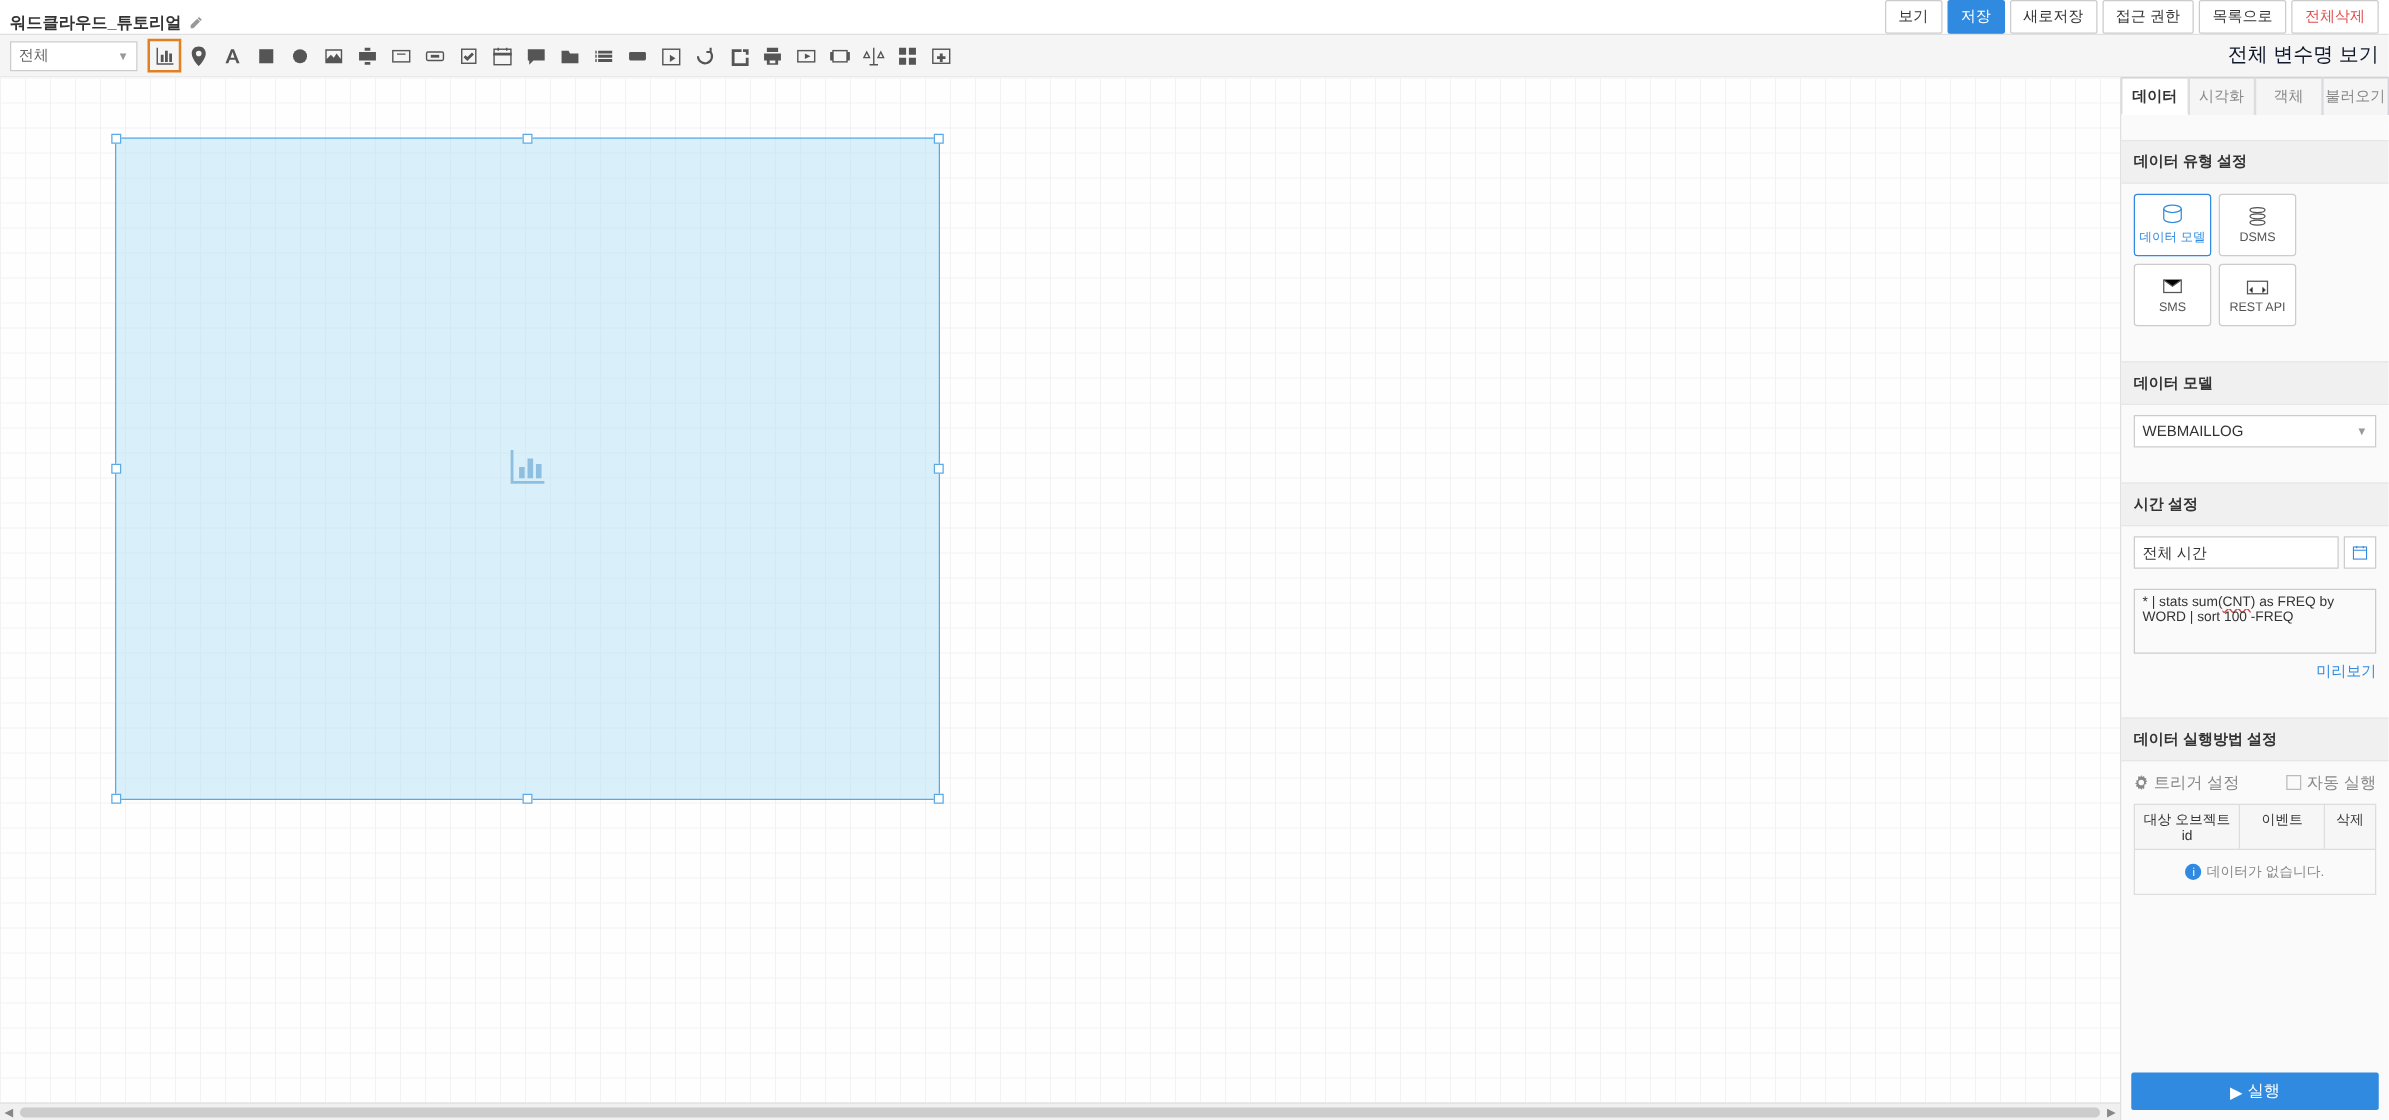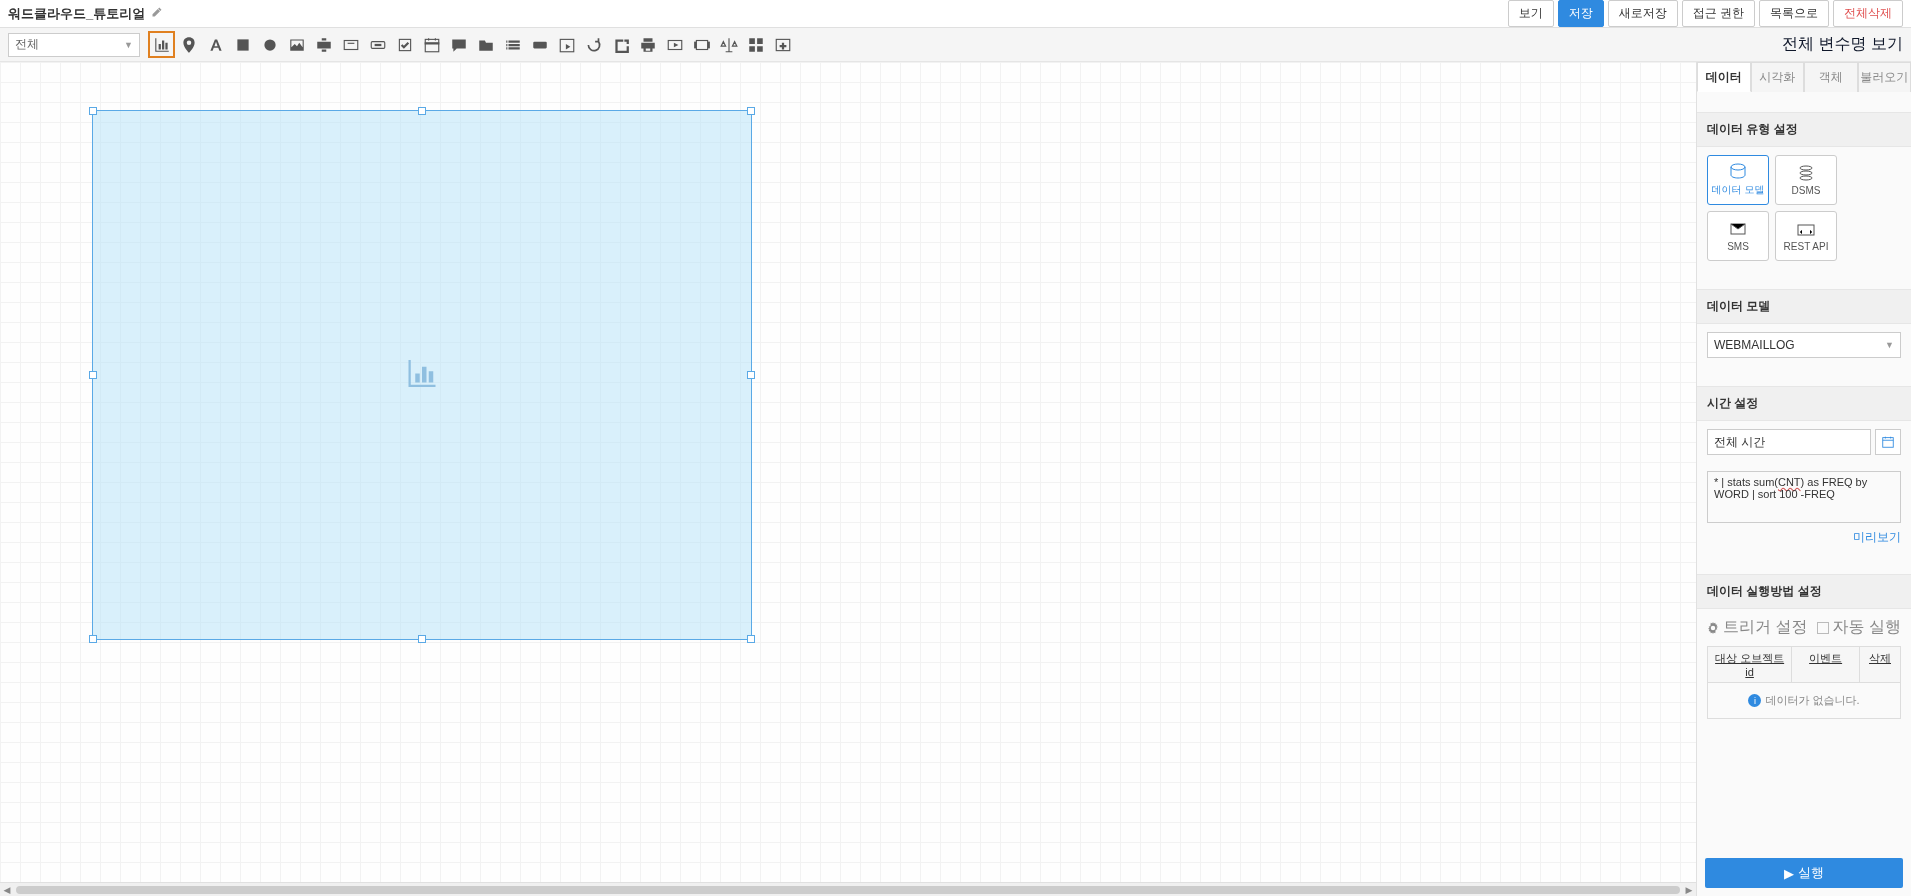--- a/index.html
+++ b/index.html
@@ -5,21 +5,21 @@
 * { box-sizing: border-box; margin: 0; padding: 0; }
 body {
   font-family: -apple-system, "Malgun Gothic", sans-serif;
   font-size: 12px;
   color: #333;
   background: #fff;
   overflow: hidden;
 }
 .header {
   display: flex;
-  align-items: center;
+  align-items: flex-end;
   height: 28px;
   padding: 0 8px;
   border-bottom: 1px solid #e0e0e0;
   background: #fff;
 }
 .header-title {
   font-weight: 600;
   font-size: 13px;
 }
 .header-edit {
@@ -43,21 +43,21 @@
 
 .toolbar {
   display: flex;
   align-items: center;
   height: 34px;
   padding: 0 8px;
   background: #f5f5f5;
   border-bottom: 1px solid #e5e5e5;
 }
 .tb-select {
-  width: 132px;
+  width: 102px;
   height: 24px;
   border: 1px solid #ccc;
   background: #fff;
   display: flex;
   align-items: center;
   padding: 0 6px;
   font-size: 12px;
   color: #666;
   justify-content: space-between;
   cursor: pointer;
@@ -208,25 +208,25 @@
   height: 52px;
   border: 1px solid #ccc;
   font-size: 11px;
   padding: 4px 6px;
   resize: vertical;
   font-family: inherit;
   color: #333;
 }
 .underline-red { text-decoration: underline wavy #d05050; }
 .preview-link { text-align: right; margin-top: 6px; color: #2f8ae0; font-size: 12px; cursor: pointer;}
-.exec-row{display:flex;align-items:center;justify-content:space-between;font-size:16px;color:#888;margin-bottom:8px;}
+.exec-row{display:flex;align-items:center;justify-content:space-between;font-size:13px;color:#888;margin-bottom:8px;}
 .exec-row .trigger{display:flex;align-items:center;gap:4px;}
 .chk{width:12px;height:12px;border:1px solid #bbb;display:inline-block;}
 .grid-head{display:flex;border:1px solid #ddd;background:#f6f6f6;font-size:11px;}
-.grid-head>div{padding:4px 6px;border-right:1px solid #ddd;text-align:center;text-decoration:underline;}
+.grid-head>div{padding:4px 6px;border-right:1px solid #ddd;text-align:center;}
 .grid-head>div:last-child{border-right:none;}
 .gc1{flex:1.3}.gc2{flex:1}.gc3{width:40px}
 .grid-empty{border:1px solid #ddd;border-top:none;padding:10px;text-align:center;color:#888;font-size:11px;display:flex;align-items:center;justify-content:center;gap:4px;}
 .grid-empty .info-i{width:13px;height:13px;border-radius:50%;background:#2f8ae0;color:#fff;font-size:9px;display:inline-flex;align-items:center;justify-content:center;}
 .run-btn{
   margin:8px;
   height:30px;
   background:#2f8ae0;
   color:#fff;
   display:flex;

